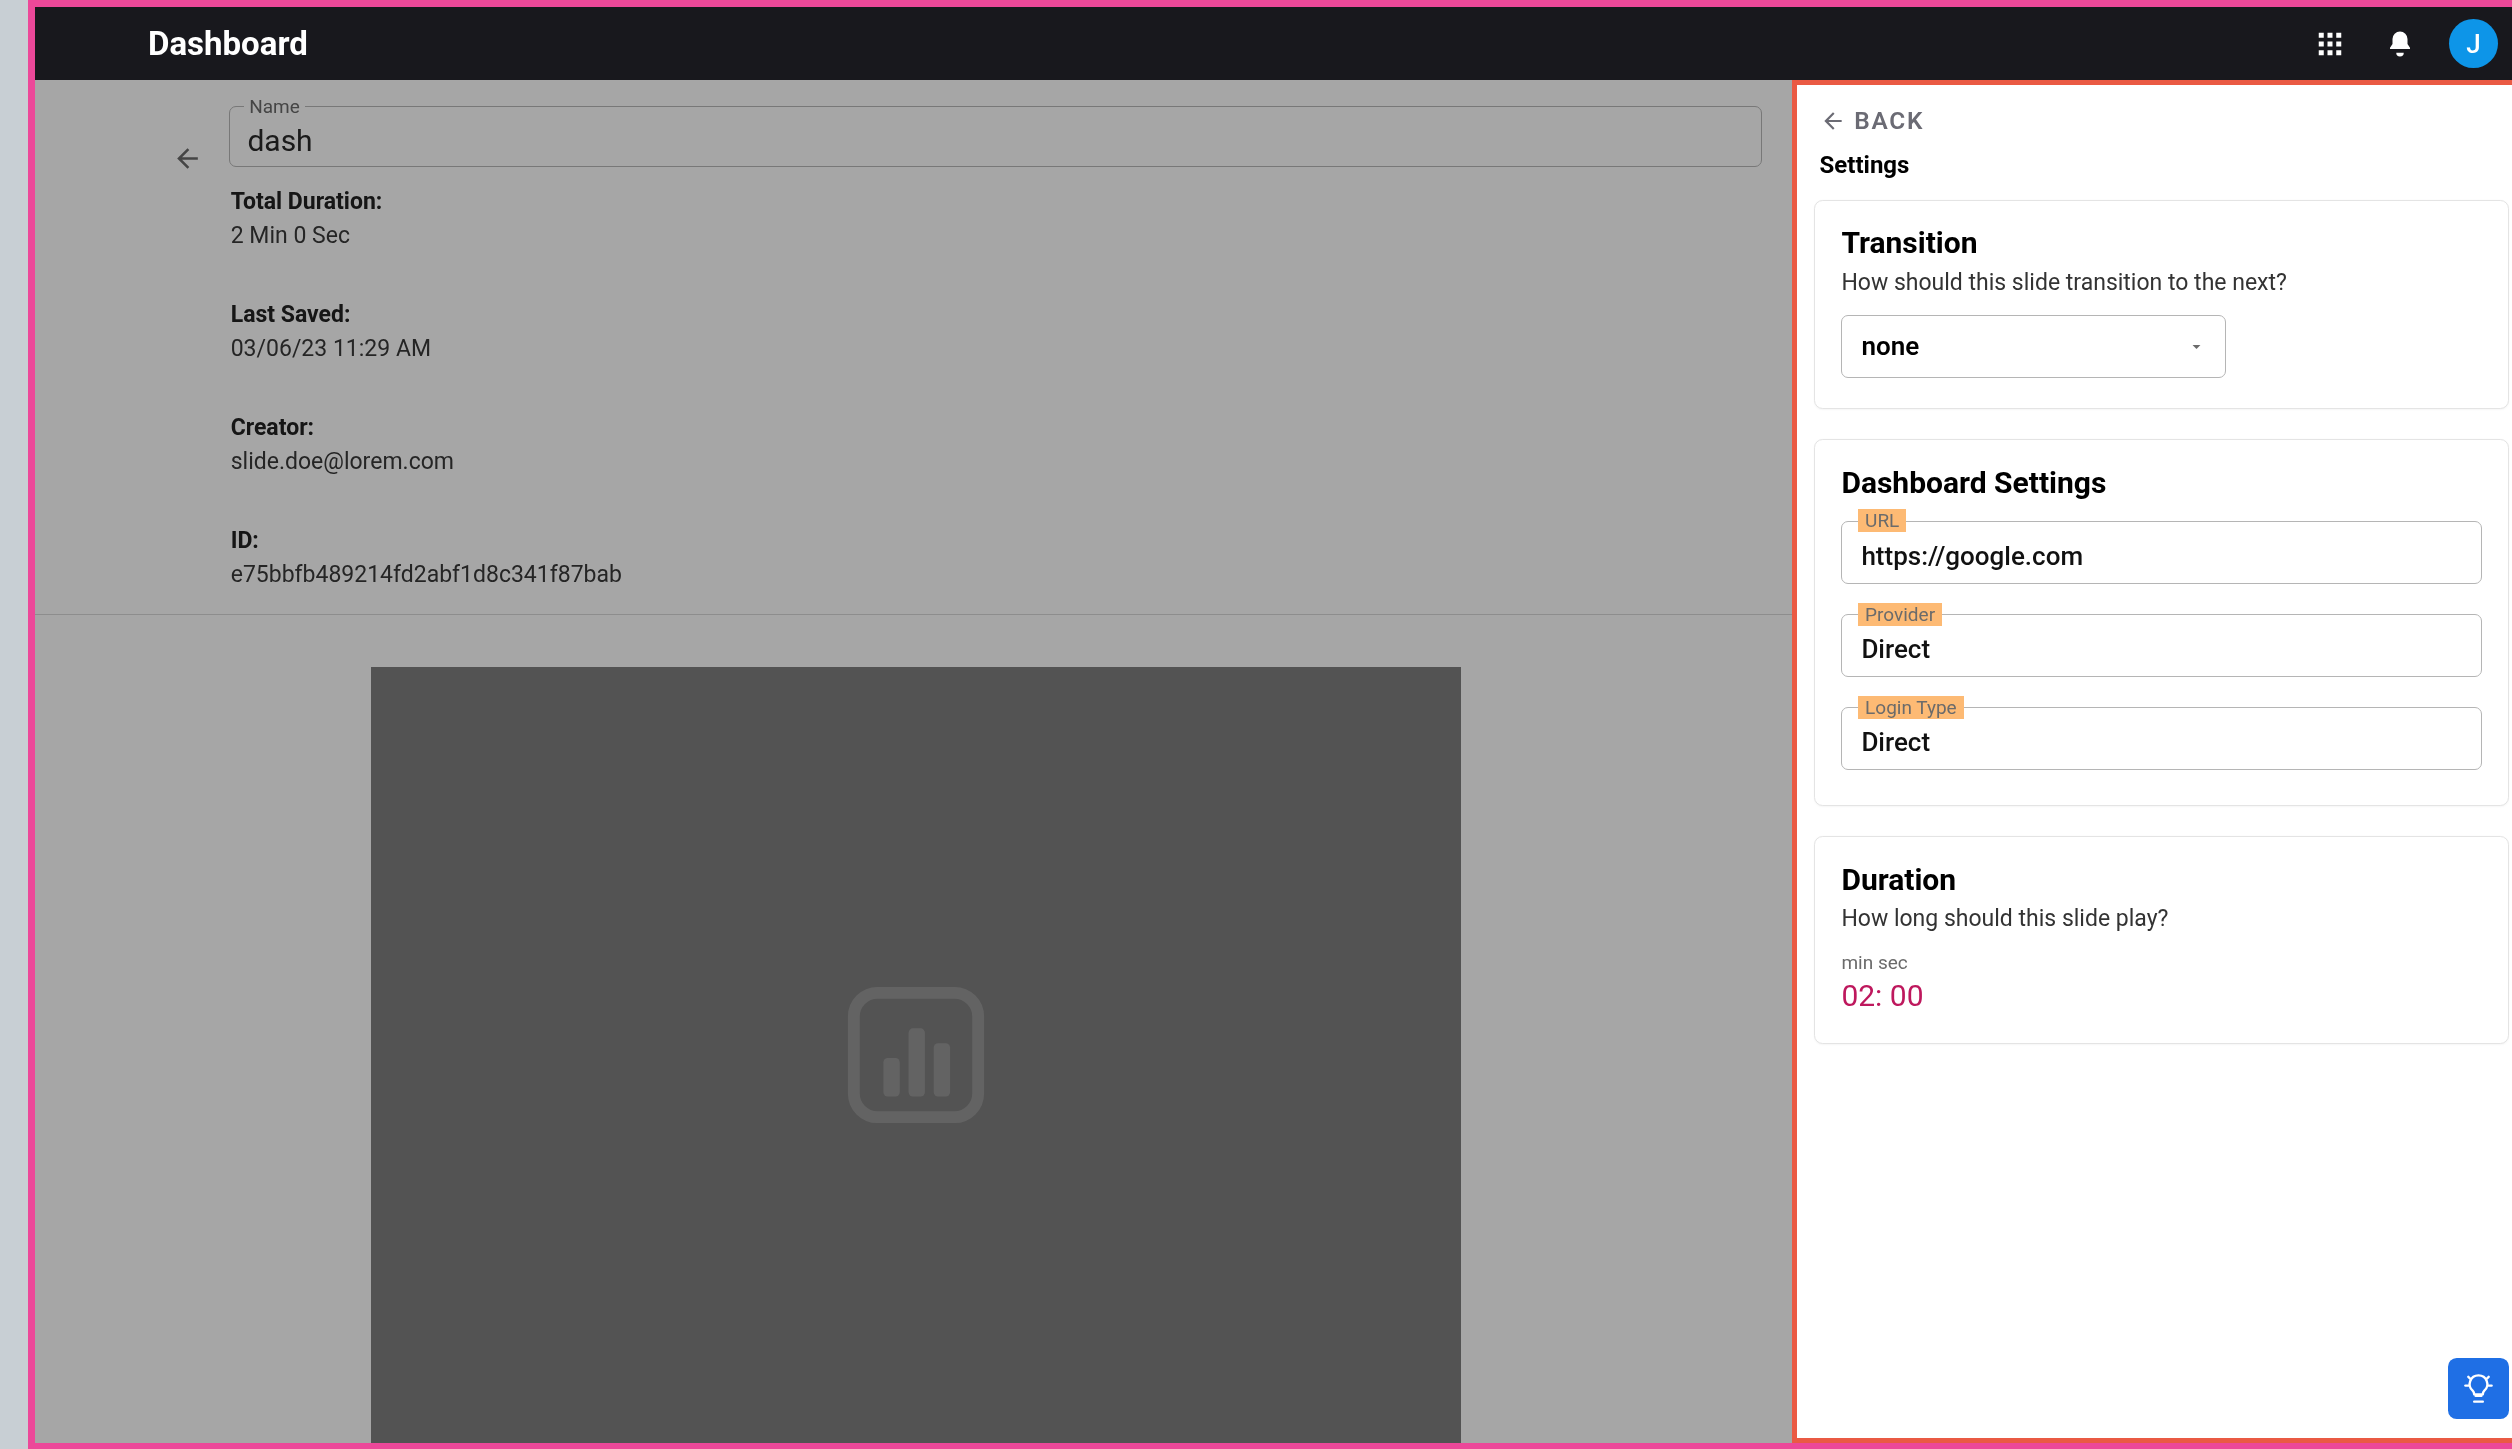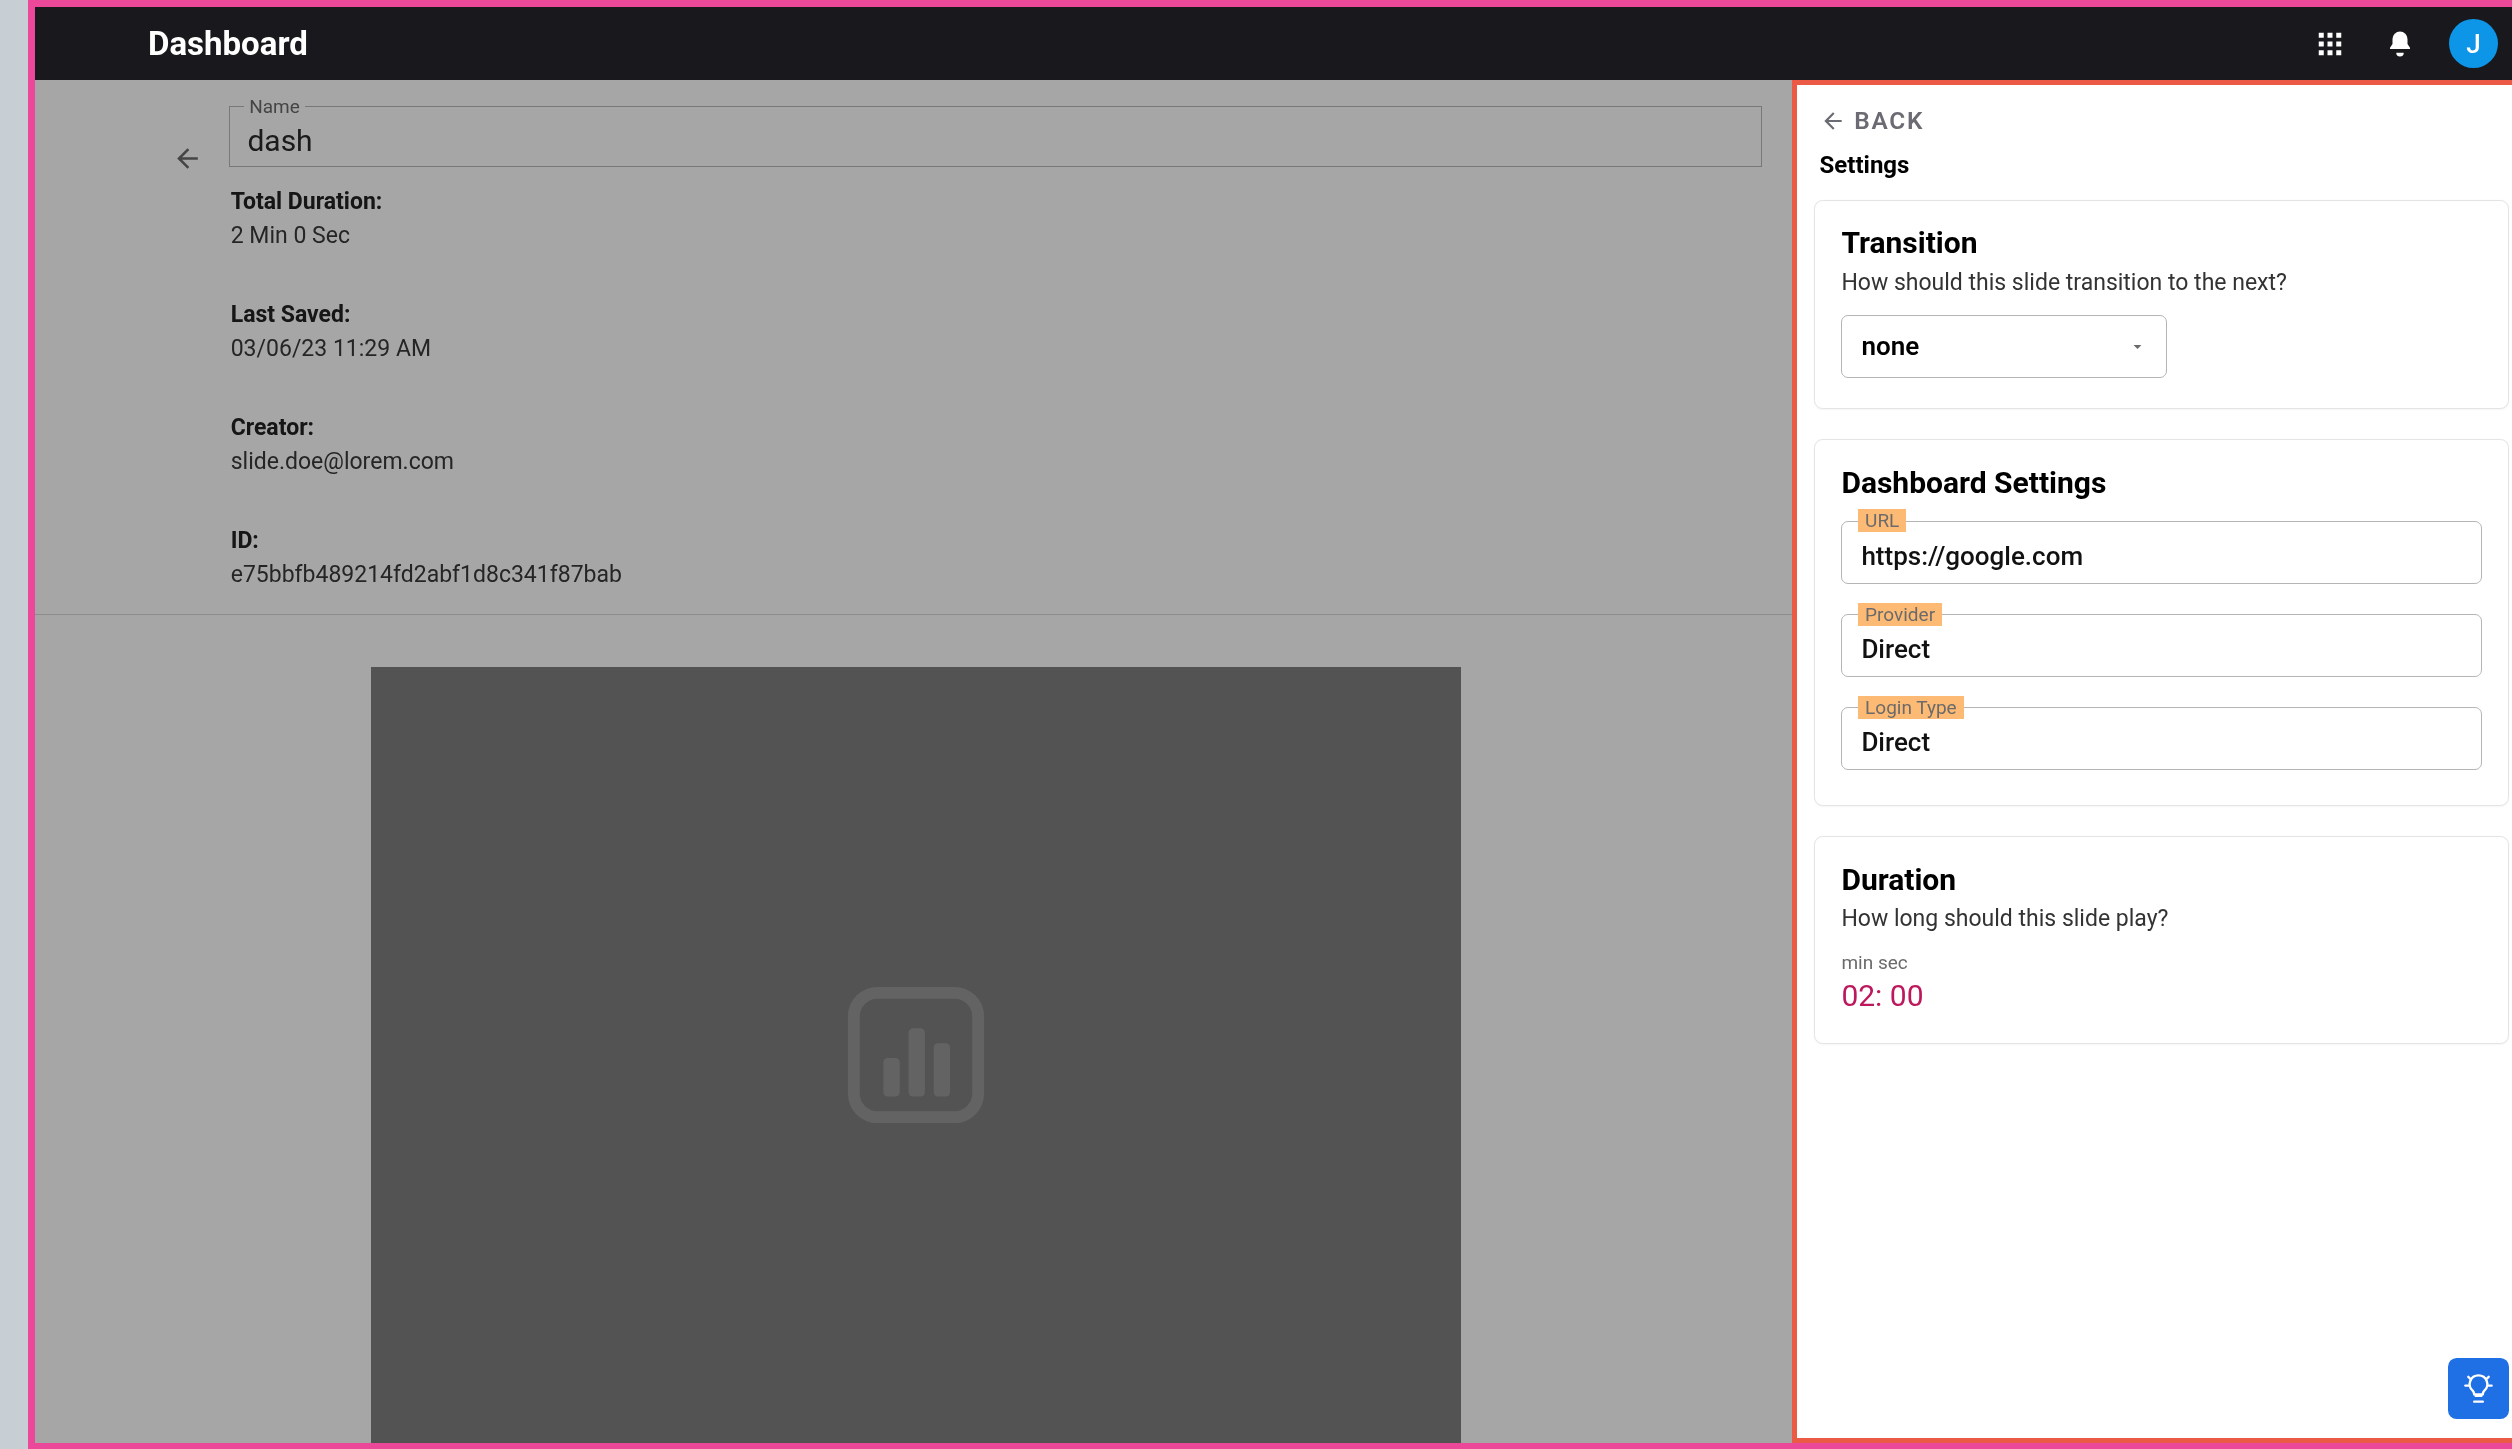--- a/index.html
+++ b/index.html
@@ -69,21 +69,21 @@
   .back-circle {
     width:42px; height:42px; display:flex; align-items:center; justify-content:center;
     cursor:pointer; color:#6b6b6b;
     margin-top: 31px;
     flex: 0 0 auto;
   }
   .meta-col { flex:1; }
   .name-field {
     position:relative;
     border:0.9px solid #b8b8b8;
-    border-radius:0;
+    border-radius:7px;
     padding: 15.7px 17.4px 8.7px;
   }
   .name-field .float-label {
     position:absolute;
     top:-12.2px; left:14px;
     background:#fff;
     padding:0 5.2px;
     font-size:19px;
     color:#6b6b6b;
   }
@@ -141,21 +141,21 @@
     background:#fff;
     border:0.9px solid #e4e4e4;
     border-radius:8.7px;
     padding: 24.4px 26px 30px;
     margin-bottom: 30px;
     box-shadow: 0 0.9px 1.7px rgba(0,0,0,0.04);
   }
   .card-title { font-size:30px; font-weight:700; margin-bottom:8.7px; }
   .card-sub   { font-size:23px; color:#333; margin-bottom:19px; }
   .select-box {
-    width: 326px;
+    width: 385px;
     border:0.9px solid #b5b5b5;
     border-radius:7px;
     padding: 15.7px 19px;
     font-size:26px; font-weight:600;
     display:flex; justify-content:space-between; align-items:center;
     cursor:pointer;
   }
   .field {
     position:relative;
     border:0.9px solid #b5b5b5;

